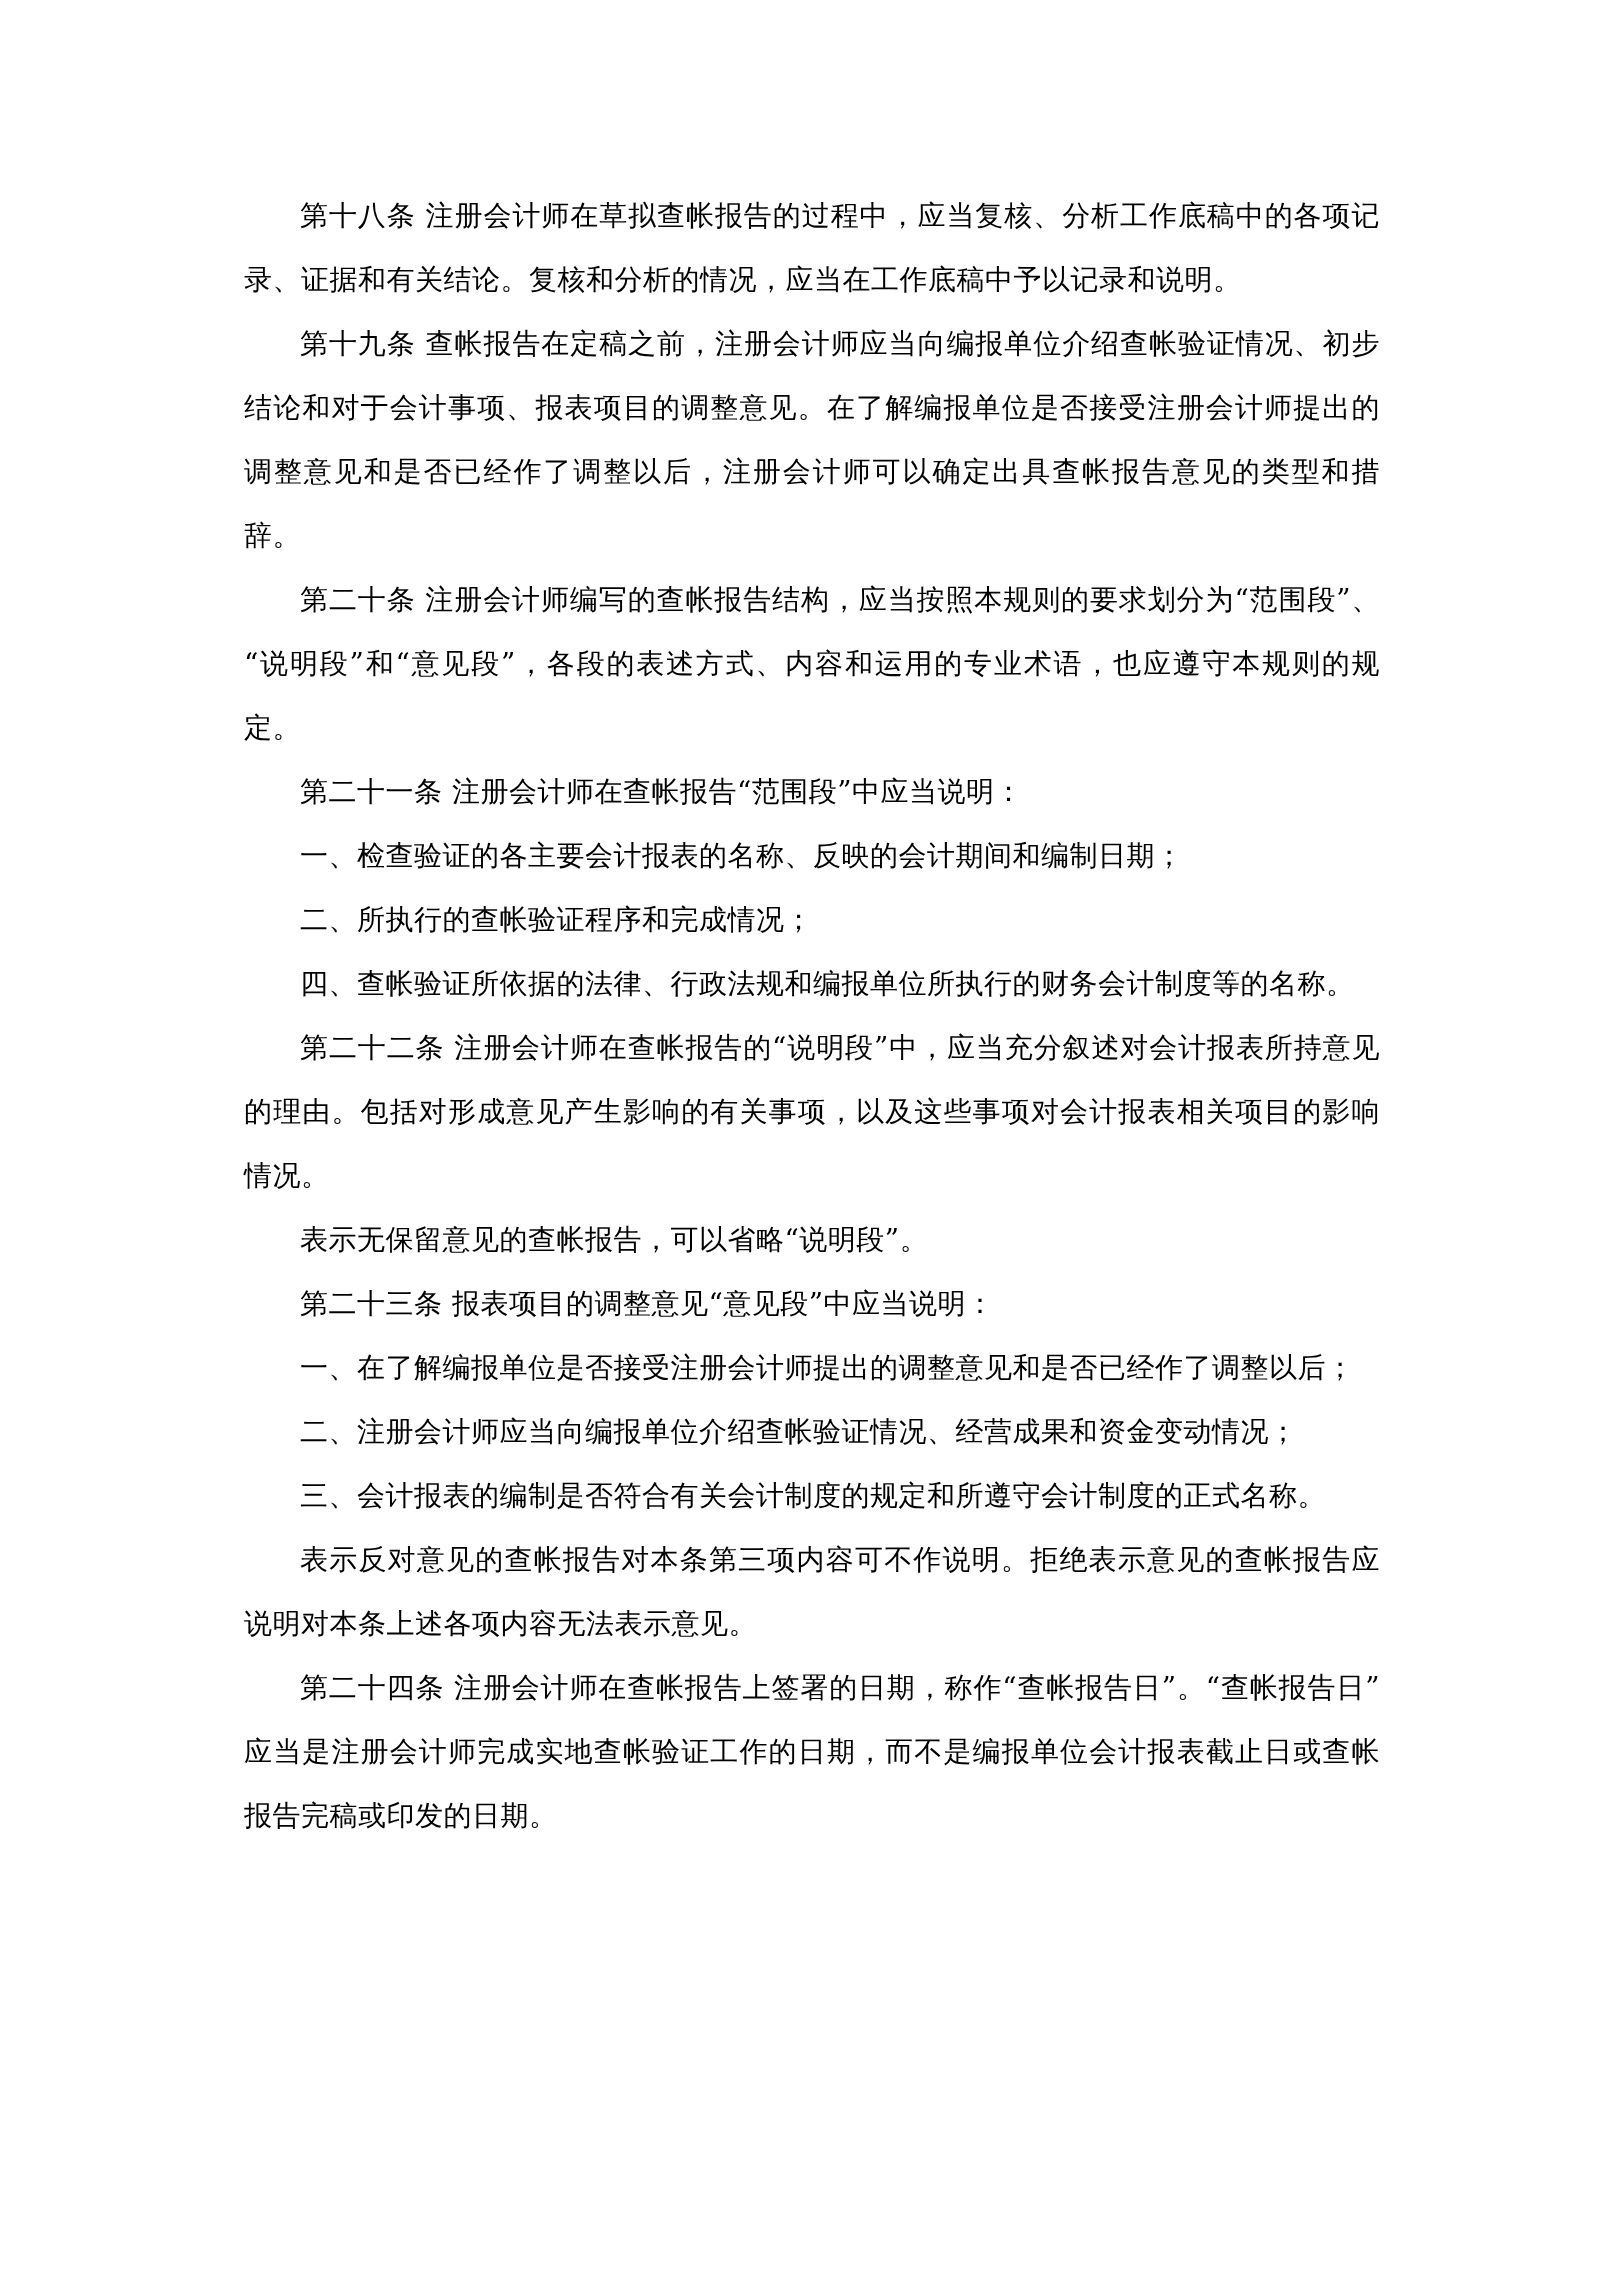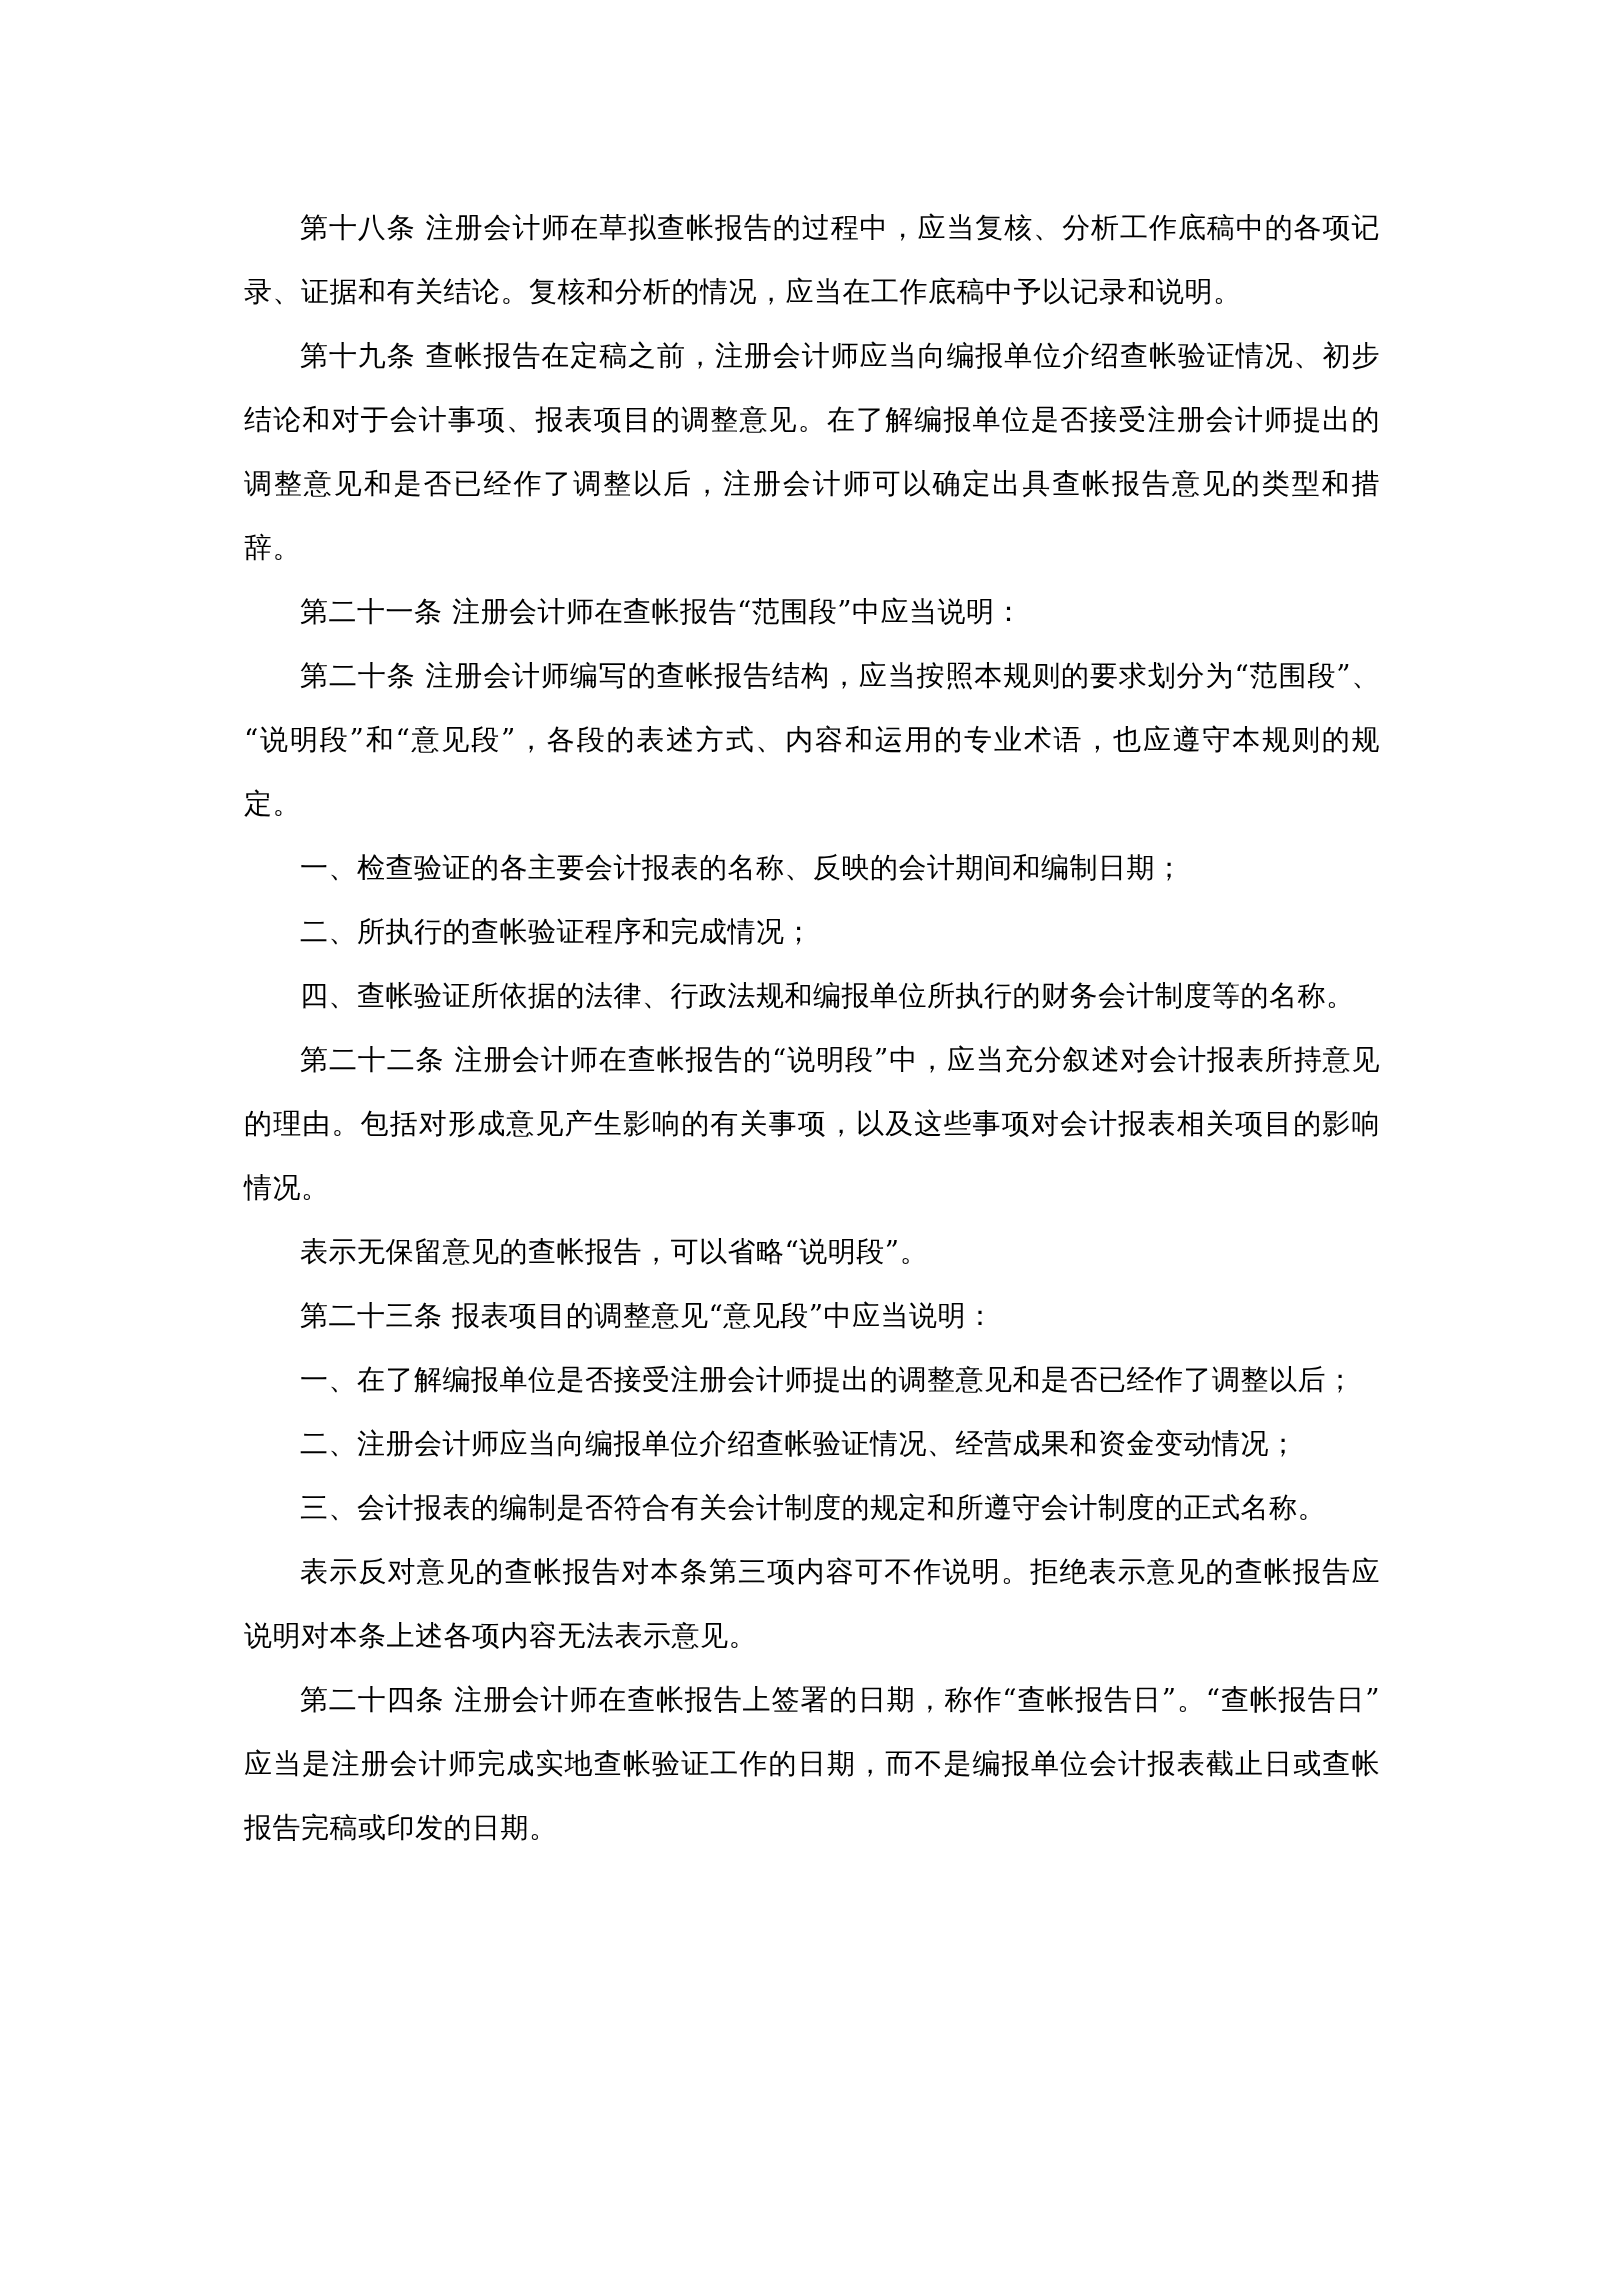--- a/index.html
+++ b/index.html
@@ -13,21 +13,21 @@
     width: 1623px;
     height: 2294px;
     margin: 0 auto;
     background: #ffffff;
     overflow: hidden;
     font-family: "DejaVu Serif", "Liberation Serif", serif;
   }
   .content {
     position: absolute;
     left: 244px;
-    top: 196px;
+    top: 184px;
     width: 1136px;
     color: #000000;
     font-size: 28px;
     line-height: 64px;
     text-align: justify;
     text-justify: inter-character;
     letter-spacing: 0.5px;
   }
   .content p {
     margin: 0;
@@ -36,22 +36,22 @@
     word-break: break-all;
   }
 </style>
 </head>
 <body>
 
 <div class="page">
   <div class="content">
     <p>第十八条 注册会计师在草拟查帐报告的过程中，应当复核、分析工作底稿中的各项记录、证据和有关结论。复核和分析的情况，应当在工作底稿中予以记录和说明。</p>
     <p>第十九条 查帐报告在定稿之前，注册会计师应当向编报单位介绍查帐验证情况、初步结论和对于会计事项、报表项目的调整意见。在了解编报单位是否接受注册会计师提出的调整意见和是否已经作了调整以后，注册会计师可以确定出具查帐报告意见的类型和措辞。</p>
+    <p>第二十条 注册会计师编写的查帐报告结构，应当按照本规则的要求划分为“范围段”、“说明段”和“意见段”，各段的表述方式、内容和运用的专业术语，也应遵守本规则的规定。</p>
     <p>第二十一条 注册会计师在查帐报告“范围段”中应当说明：</p>
-    <p>第二十条 注册会计师编写的查帐报告结构，应当按照本规则的要求划分为“范围段”、“说明段”和“意见段”，各段的表述方式、内容和运用的专业术语，也应遵守本规则的规定。</p>
     <p>一、检查验证的各主要会计报表的名称、反映的会计期间和编制日期；</p>
     <p>二、所执行的查帐验证程序和完成情况；</p>
     <p>四、查帐验证所依据的法律、行政法规和编报单位所执行的财务会计制度等的名称。</p>
     <p>第二十二条 注册会计师在查帐报告的“说明段”中，应当充分叙述对会计报表所持意见的理由。包括对形成意见产生影响的有关事项，以及这些事项对会计报表相关项目的影响情况。</p>
     <p>表示无保留意见的查帐报告，可以省略“说明段”。</p>
     <p>第二十三条 报表项目的调整意见“意见段”中应当说明：</p>
     <p>一、在了解编报单位是否接受注册会计师提出的调整意见和是否已经作了调整以后；</p>
     <p>二、注册会计师应当向编报单位介绍查帐验证情况、经营成果和资金变动情况；</p>
     <p>三、会计报表的编制是否符合有关会计制度的规定和所遵守会计制度的正式名称。</p>
     <p>表示反对意见的查帐报告对本条第三项内容可不作说明。拒绝表示意见的查帐报告应说明对本条上述各项内容无法表示意见。</p>

